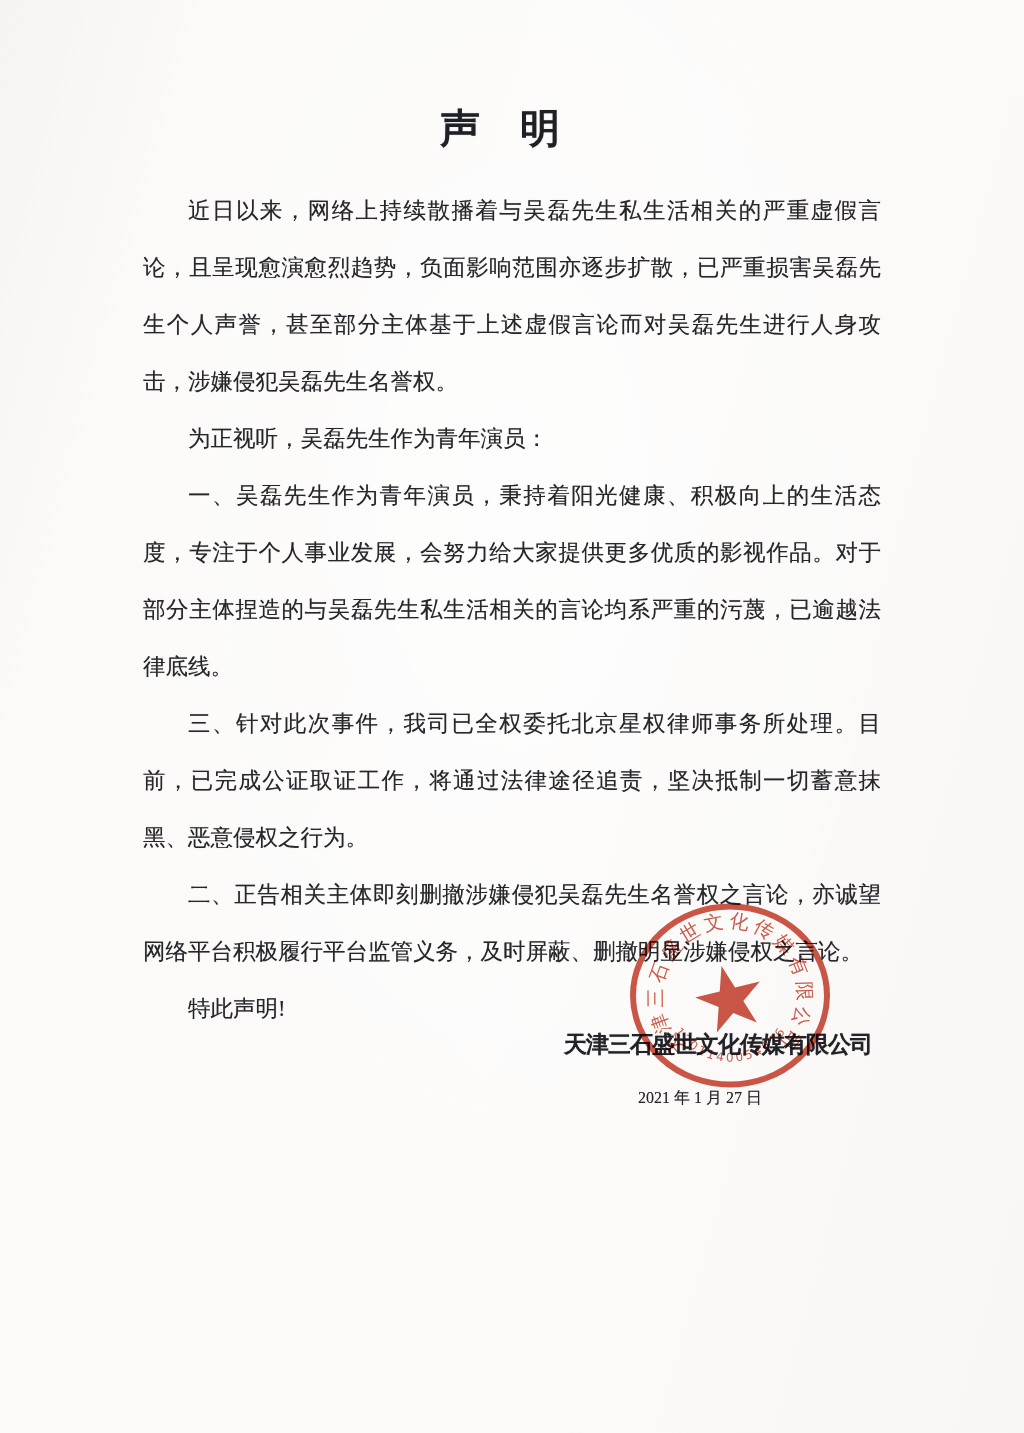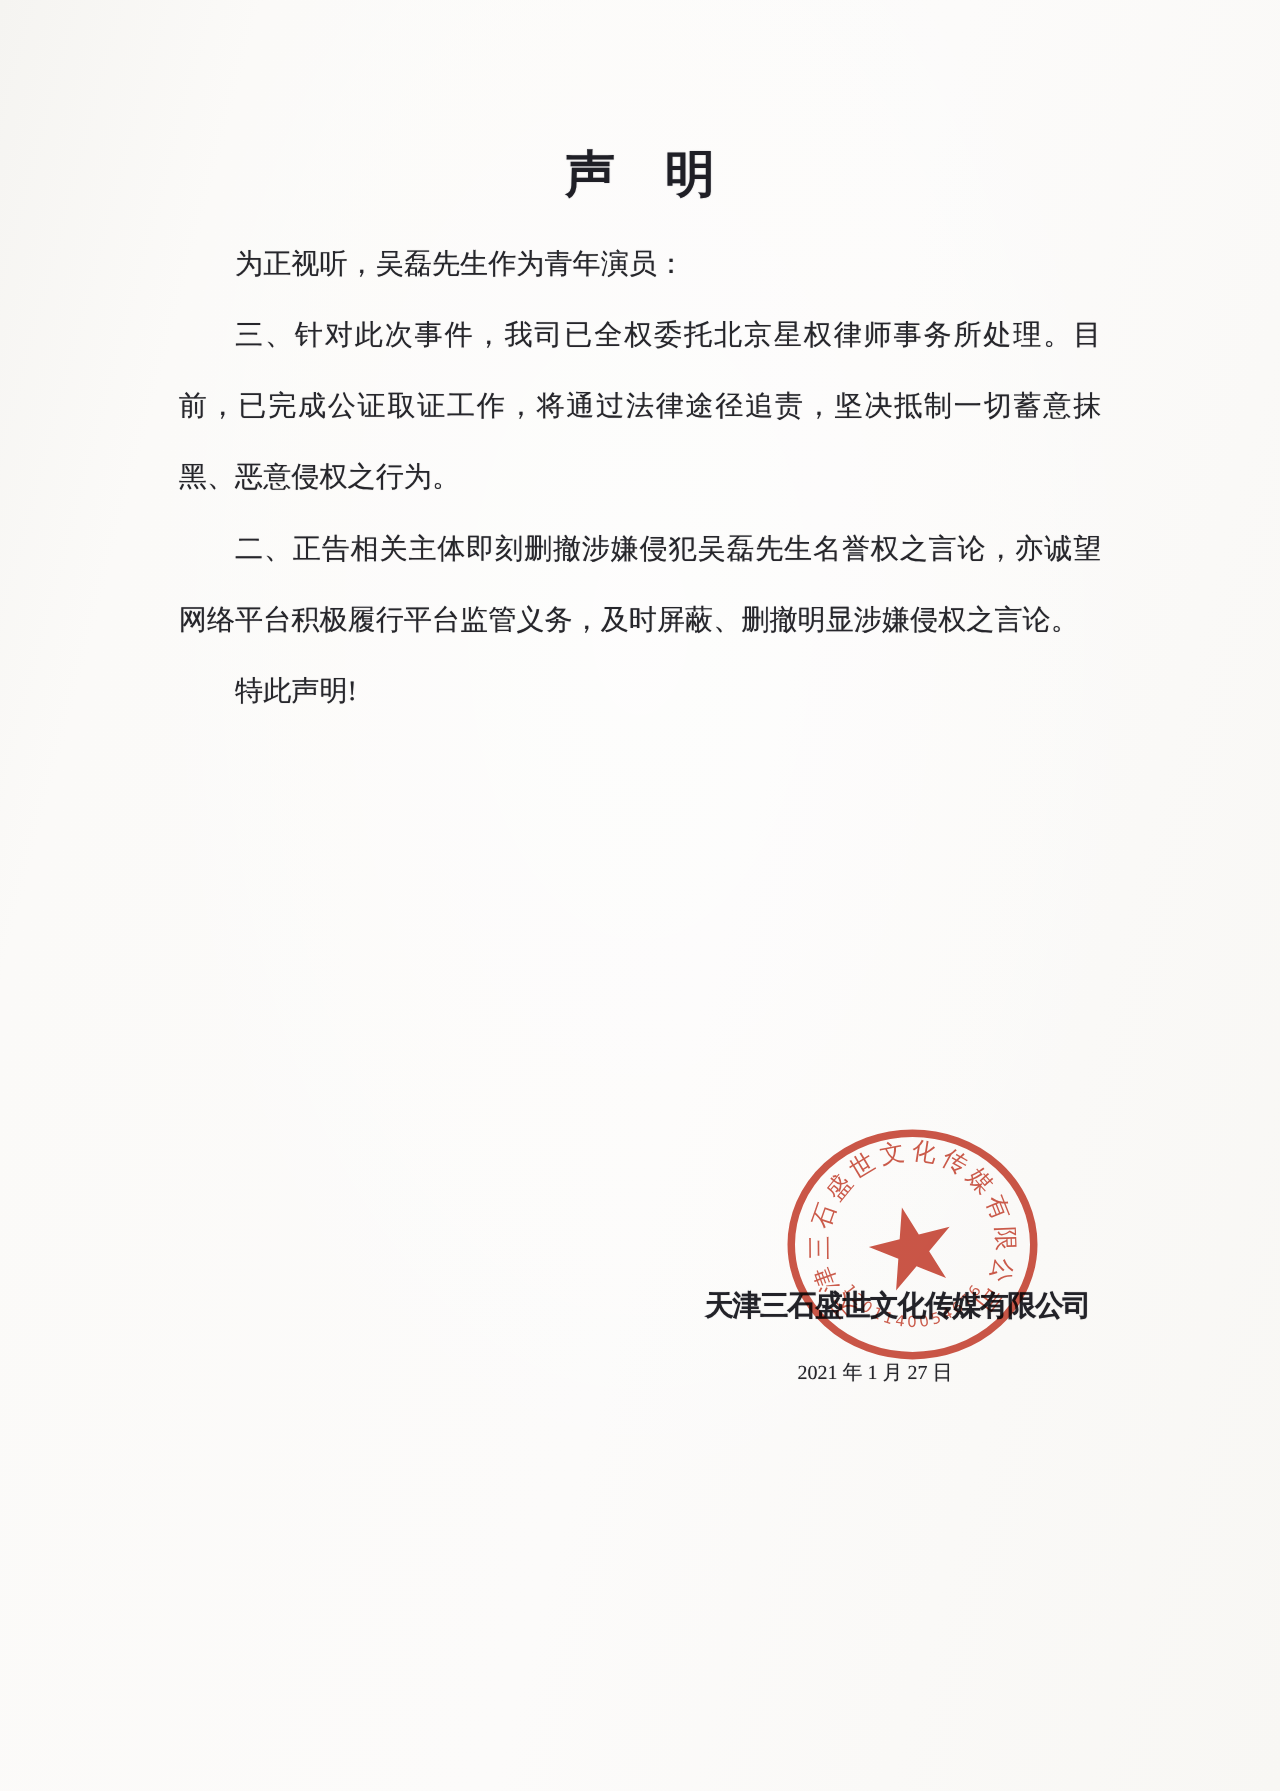--- a/index.html
+++ b/index.html
@@ -14,26 +14,25 @@
     background:
       linear-gradient(105deg, #f5f4f1 0%, #fbfaf8 15%, #fcfbfa 55%, #f8f7f4 100%);
   }
   .sheen {
     position: absolute; inset: 0;
     background: radial-gradient(ellipse at 50% 35%, rgba(255,255,255,.55) 0%, rgba(255,255,255,0) 60%);
     pointer-events: none;
   }
   .title {
     position: absolute;
-    left: 0; top: 112px; width: 1000px;
+    left: 0; top: 101px; width: 1000px;
     text-align: center;
     font-size: 40px; font-weight: bold;
     color: #1f1f26;
     text-shadow: 0 0 1px rgba(30,30,40,.4);
-    padding-left: 12px;
   }
   .body-text {
     position: absolute;
     left: 143px; top: 182px; width: 738px;
     font-size: 22.5px; line-height: 57px;
     color: #26262b;
     text-align: justify;
     text-shadow: 0 0 .7px rgba(38,38,45,.45);
   }
   .body-text p { margin: 0; text-indent: 2em; }
@@ -67,21 +66,23 @@
 </style>
 </head>
 <body>
 
 <div class="page">
   <div class="sheen"></div>
 
   <div class="title">声　明</div>
 
   <div class="body-text">
+    <p>近日以来，网络上持续散播着与吴磊先生私生活相关的严重虚假言论，且呈现愈演愈烈趋势，负面影响范围亦逐步扩散，已严重损害吴磊先生个人声誉，甚至部分主体基于上述虚假言论而对吴磊先生进行人身攻击，涉嫌侵犯吴磊先生名誉权。</p>
     <p>为正视听，吴磊先生作为青年演员：</p>
+    <p>一、吴磊先生作为青年演员，秉持着阳光健康、积极向上的生活态度，专注于个人事业发展，会努力给大家提供更多优质的影视作品。对于部分主体捏造的与吴磊先生私生活相关的言论均系严重的污蔑，已逾越法律底线。</p>
     <p>三、针对此次事件，我司已全权委托北京星权律师事务所处理。目前，已完成公证取证工作，将通过法律途径追责，坚决抵制一切蓄意抹黑、恶意侵权之行为。</p>
     <p>二、正告相关主体即刻删撤涉嫌侵犯吴磊先生名誉权之言论，亦诚望网络平台积极履行平台监管义务，及时屏蔽、删撤明显涉嫌侵权之言论。</p>
     <p>特此声明!</p>
   </div>
 
   <div class="sig-company">天津三石盛世文化传媒有限公司</div>
   <div class="sig-date">2021 年 1 月 27 日</div>
 
   <div class="seal">
     <svg viewBox="0 0 204 185" xmlns="http://www.w3.org/2000/svg">

